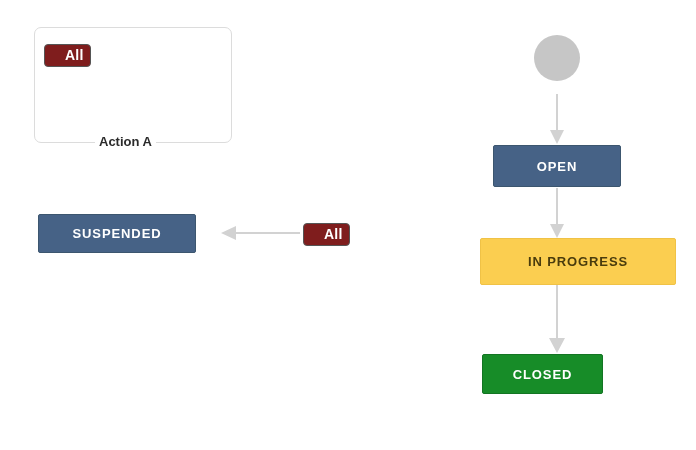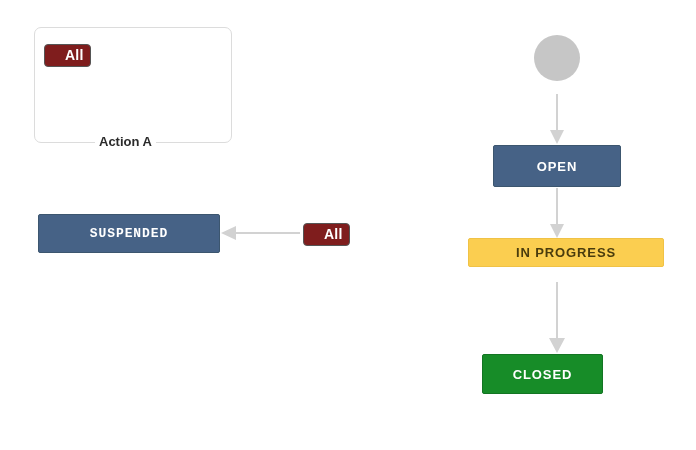--- a/index.html
+++ b/index.html
@@ -136,25 +136,25 @@
     <path class="edge-path" d="M 557 282 L 557 340"></path>
     <polygon class="edge-head" points="557,353 549,338 565,338"></polygon>
   </svg>
 
   <div class="group-panel" style="left:34px; top:27px; width:198px; height:116px;"></div>
 
   <div class="badge" style="left:44px; top:44px;">All</div>
 
   <div class="edge-label" style="left:95px; top:98px;margin-top:36px;">Action A</div>
 
-  <div class="node blue" style="left:38px; top:214px; width:182px; height:39px;font-family:Liberation Mono, monospace;">SUSPENDED</div>
+  <div class="node blue" style="left:38px; top:214px; width:158px; height:39px;">SUSPENDED</div>
 
   <div class="badge" style="left:303px; top:223px;">All</div>
 
   <div class="start-circle" style="left:534px; top:35px; width:46px; height:46px;"></div>
 
   <div class="node blue" style="left:493px; top:145px; width:128px; height:42px;">OPEN</div>
 
-  <div class="node yellow" style="left:468px; top:238px; width:196px; height:29px;">IN PROGRESS</div>
+  <div class="node yellow" style="left:480px; top:238px; width:196px; height:47px;">IN PROGRESS</div>
 
   <div class="node green" style="left:482px; top:354px; width:121px; height:40px;">CLOSED</div>
 
 </div>
 
 </body></html>

